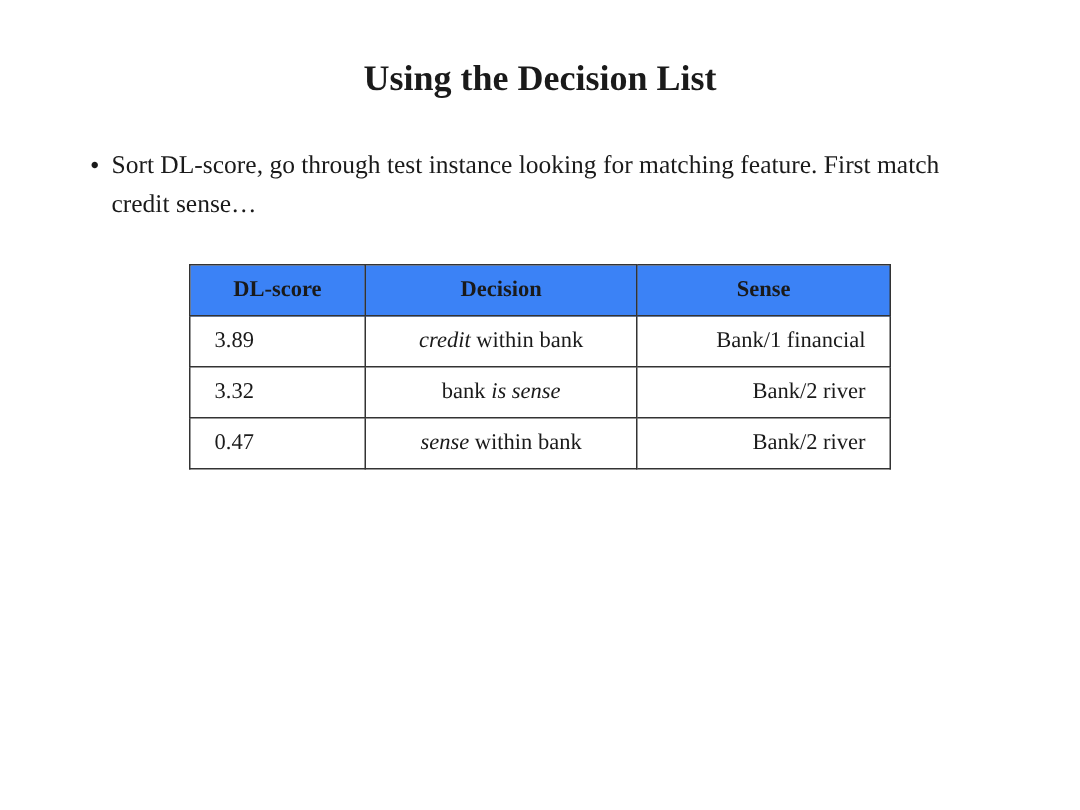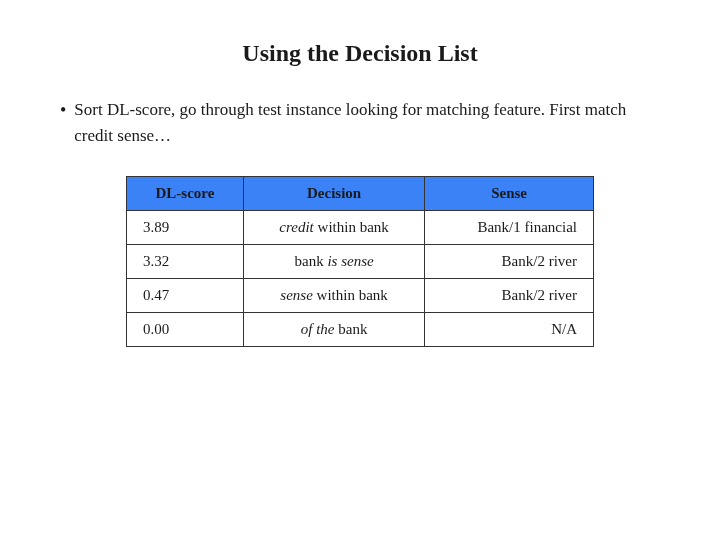--- a/index.html
+++ b/index.html
@@ -108,19 +108,14 @@
     <tr>
       <td>3.32</td>
       <td>bank <span class="italic">is sense</span></td>
       <td>Bank/2 river</td>
     </tr>
     <tr>
       <td>0.47</td>
       <td><span class="italic">sense</span> within bank</td>
       <td>Bank/2 river</td>
     </tr>
-    <tr>
-      <td>0.00</td>
-      <td><span class="italic">of the</span> bank</td>
-      <td>N/A</td>
-    </tr>
   </tbody>
 </table>
 
 </body></html>

